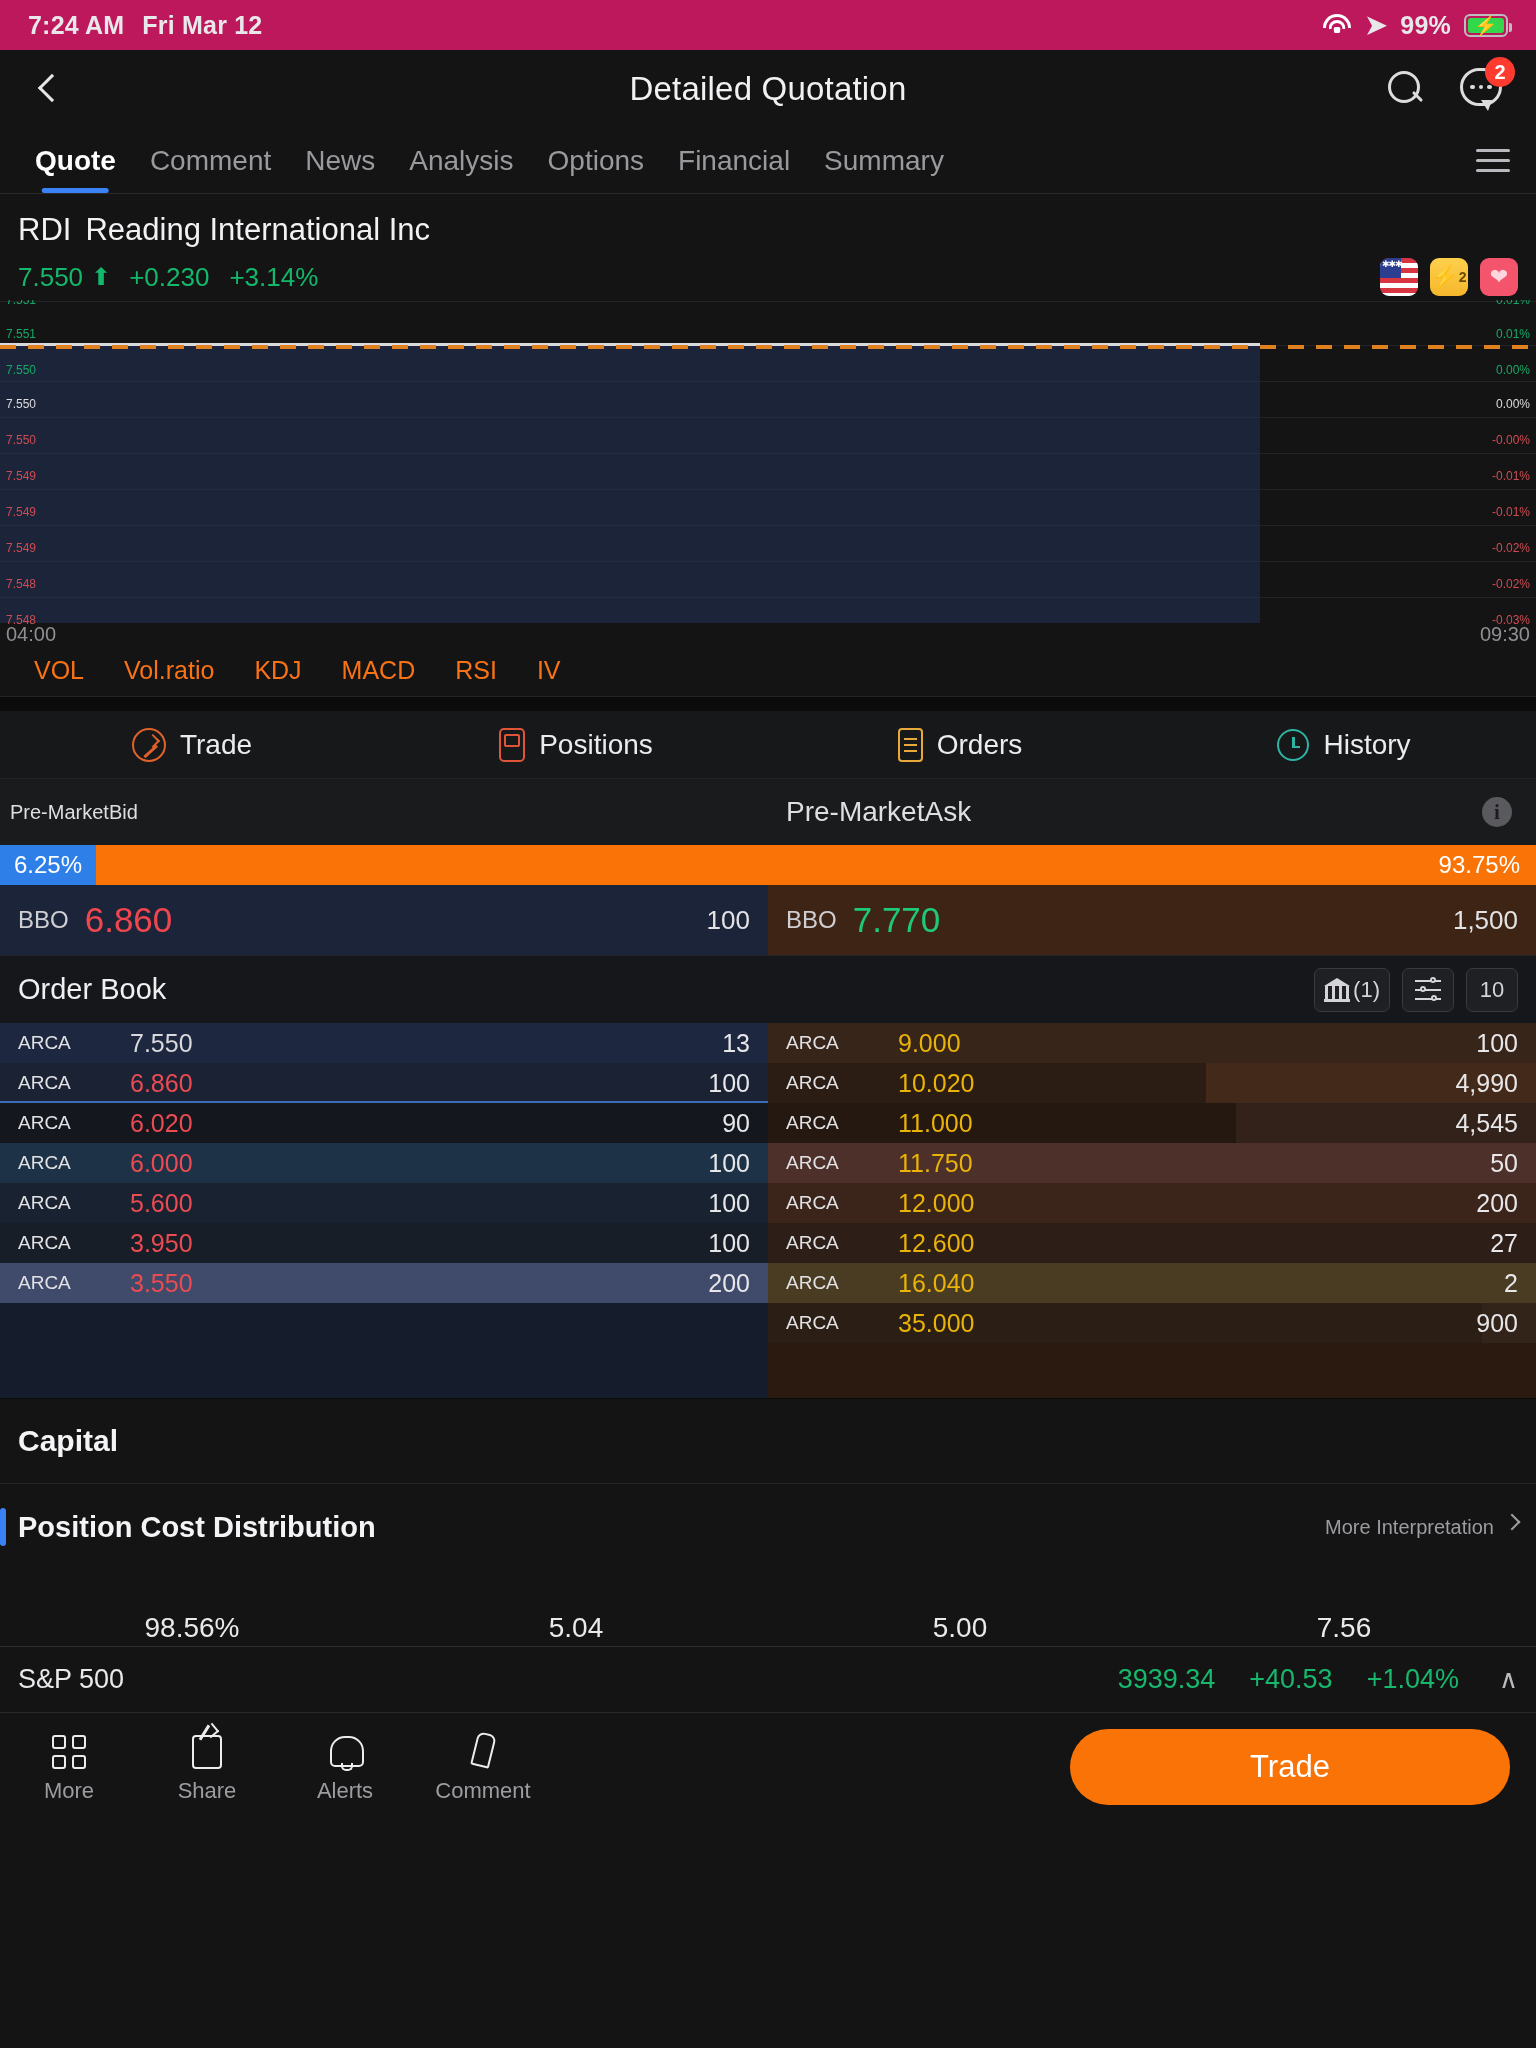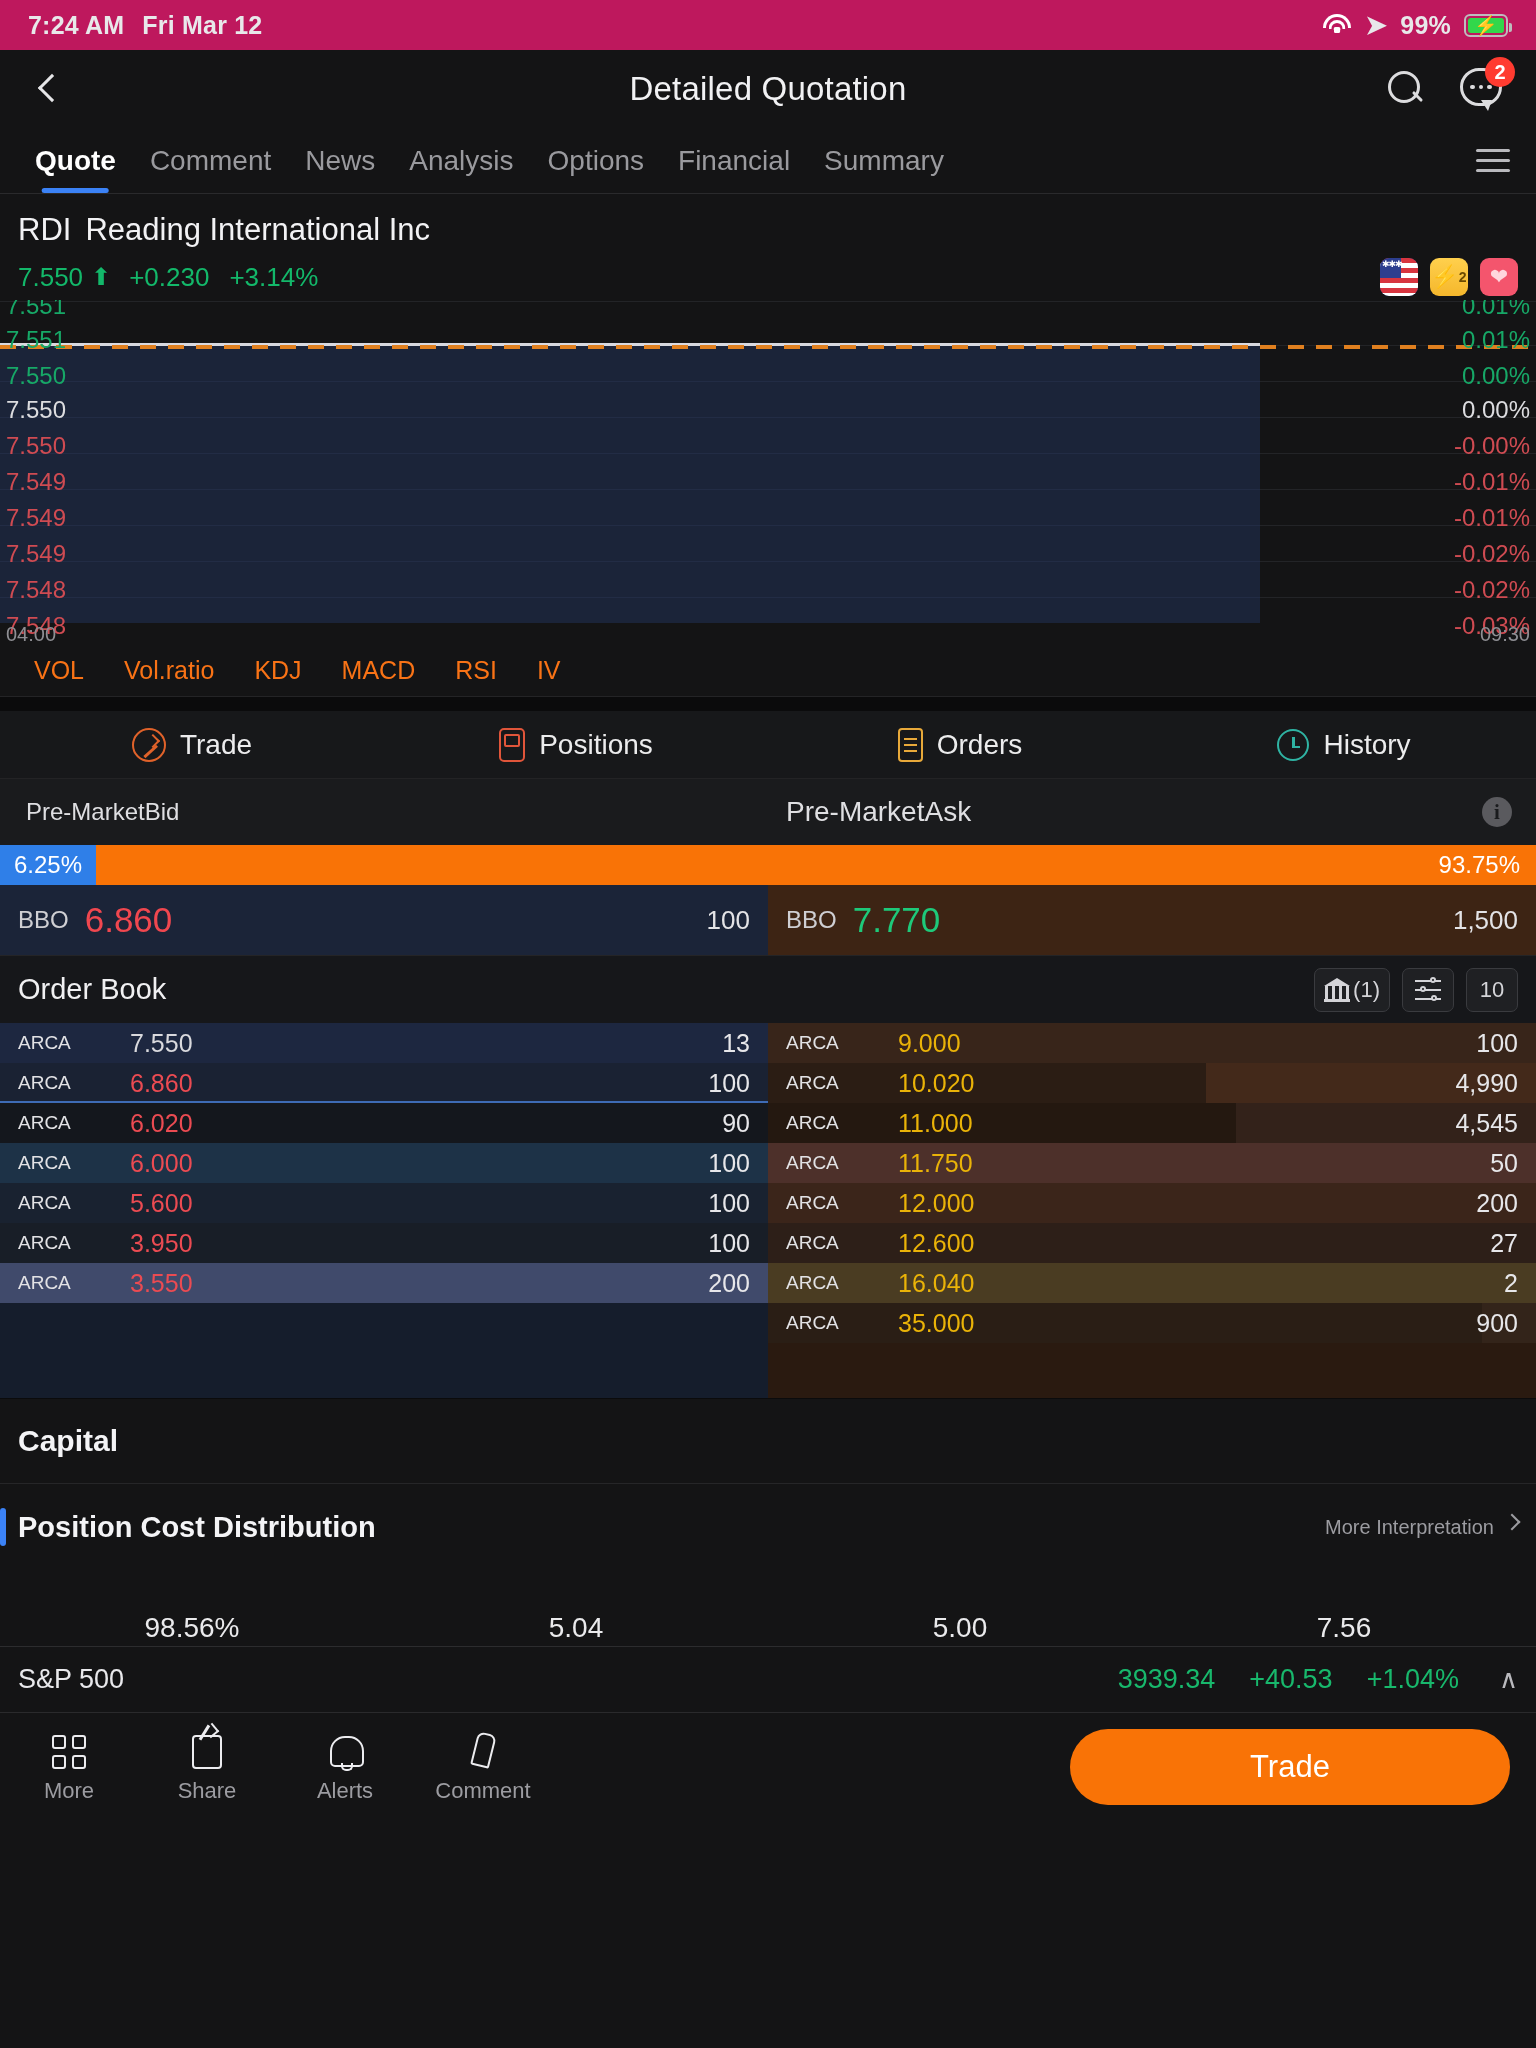--- a/index.html
+++ b/index.html
@@ -146,21 +146,21 @@
   .fill-area .fl { position:absolute; left:0; right:0; height:1px; background:#222c45; }
   .price-line {
     position:absolute; left:0; top:43px; width:82%; height:2.5px;
     background:#d9d9de;
   }
   .dash-line {
     position:absolute; left:0; right:0; top:45px; height:4px;
     background: repeating-linear-gradient(to right,#e0801f 0 16px, transparent 16px 28px);
   }
   .ax-l, .ax-r {
-    position:absolute; font-size:24px; line-height:1; white-space:nowrap;
+    position:absolute; font-size:12px; line-height:1; white-space:nowrap;
   }
   .ax-l { left:6px; }
   .ax-r { right:6px; text-align:right; }
   .axg { color:#17a867; }
   .axr { color:#cf4b52; }
   .axw { color:#dcdcdf; }
   .time-axis {
     position:absolute; left:0; right:0; bottom:0; height:22px;
     display:flex; justify-content:space-between; padding:0 6px;
     font-size:20px; color:#8e8e93;
@@ -214,21 +214,21 @@
   }
   .ico-history:after{
     content:''; position:absolute; left:13px; top:15px; width:8px; height:2.3px; background:#2fb3a3;
   }
 
   
   .pm-head {
     height: 66px; flex:0 0 66px; display:flex; align-items:center;
     background:#1a1b1d; position:relative;
   }
-  .pm-head .c1 { width:50%; padding-left:26px; font-size:24px; color:#dfdfe2; }
+  .pm-head .c1 { width:50%; padding-left:10px; font-size:20px; color:#dfdfe2; }
   .pm-head .c2 { width:50%; padding-left:18px; font-size:28px; color:#dfdfe2; }
   .info-ico {
     position:absolute; right:24px; top:50%; transform:translateY(-50%);
     width:30px; height:30px; border-radius:50%; background:#5a5a5e; color:#1a1b1d;
     font-size:21px; font-weight:700; display:flex; align-items:center; justify-content:center;
     font-family:"Liberation Serif", serif; cursor:pointer;
   }
   .pm-bar { height: 40px; flex:0 0 40px; display:flex; }
   .pm-bar .bid-seg {
     background:#2f7fe8; display:flex; align-items:center; padding-left:14px;

